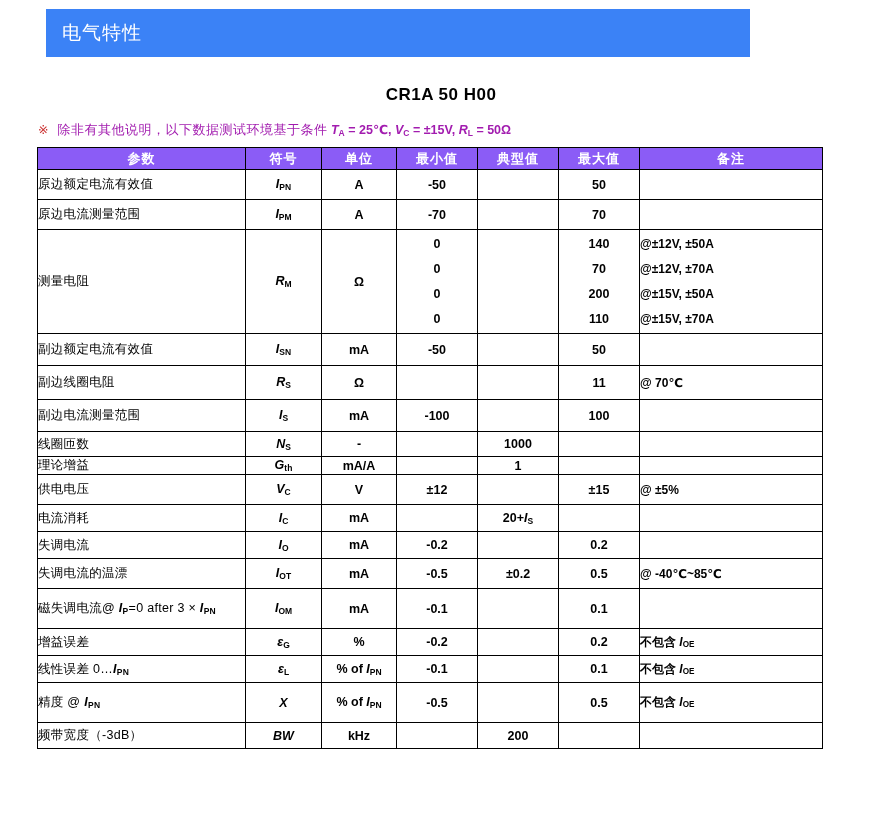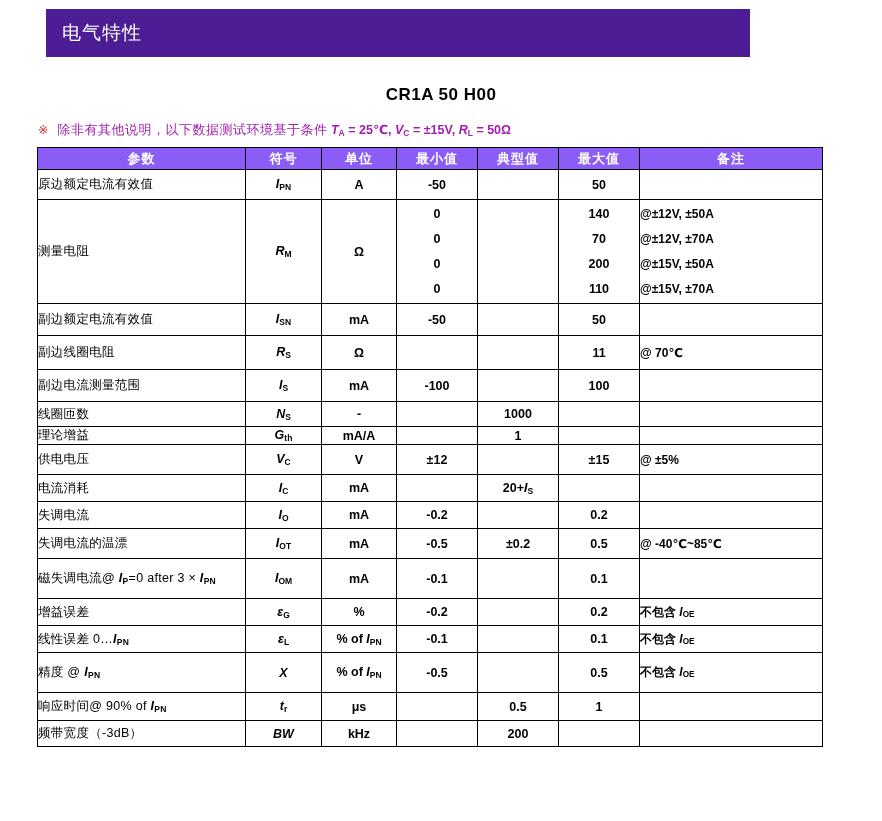--- a/index.html
+++ b/index.html
@@ -18,21 +18,21 @@
 
   .page { position: relative; width: 882px; height: 821px; }
 
   
   .section-banner {
     position: absolute;
     left: 46px;
     top: 9px;
     width: 704px;
     height: 48px;
-    background: #4c1d95;
+    background: #3b82f6;
     display: flex;
     align-items: center;
   }
   .section-banner-title {
     color: #ffffff;
     font-size: 19px;
     font-weight: normal;
     letter-spacing: 1px;
     padding-left: 16px;
   }
@@ -169,20 +169,29 @@
     <tbody>
         <tr style="height: 30px;">
           <td class="param">原边额定电流有效值</td>
           <td class="sym">I<sub class="s">PN</sub></td>
           <td class="unit">A</td>
           <td class="min">-50</td>
           <td class="typ"></td>
           <td class="max">50</td>
           <td class="note"></td>
         </tr>
+        <tr style="height: 30px;">
+          <td class="param">原边电流测量范围</td>
+          <td class="sym">I<sub class="s">PM</sub></td>
+          <td class="unit">A</td>
+          <td class="min">-70</td>
+          <td class="typ"></td>
+          <td class="max">70</td>
+          <td class="note"></td>
+        </tr>
         <tr style="height: 104px;">
           <td class="param">测量电阻</td>
           <td class="sym">R<sub class="s">M</sub></td>
           <td class="unit">Ω</td>
           <td class="min stack">
             <div class="stack-cell">
               <div>0</div>
               <div>0</div>
               <div>0</div>
               <div>0</div>
@@ -316,29 +325,20 @@
         </tr>
         <tr style="height: 40px;">
           <td class="param">精度 @ <i class="v">I</i><sub class="s">PN</sub></td>
           <td class="sym">X</td>
           <td class="unit">% of <i class="v">I</i><sub class="s">PN</sub></td>
           <td class="min">-0.5</td>
           <td class="typ"></td>
           <td class="max">0.5</td>
           <td class="note">不包含 <i class="v">I</i><sub class="s">OE</sub></td>
         </tr>
-        <tr style="height: 28px;">
-          <td class="param">响应时间@ 90% of <i class="v">I</i><sub class="s">PN</sub></td>
-          <td class="sym">t<sub class="s">r</sub></td>
-          <td class="unit">μs</td>
-          <td class="min"></td>
-          <td class="typ">0.5</td>
-          <td class="max">1</td>
-          <td class="note"></td>
-        </tr>
         <tr style="height: 26px;">
           <td class="param">频带宽度（-3dB）</td>
           <td class="sym">BW</td>
           <td class="unit">kHz</td>
           <td class="min"></td>
           <td class="typ">200</td>
           <td class="max"></td>
           <td class="note"></td>
         </tr>
       </tbody>

